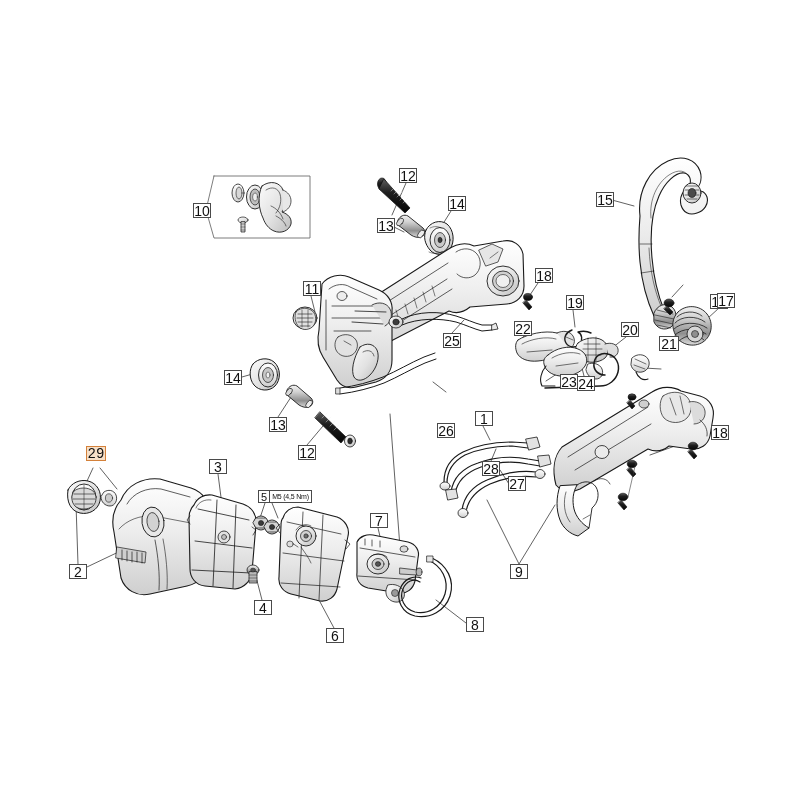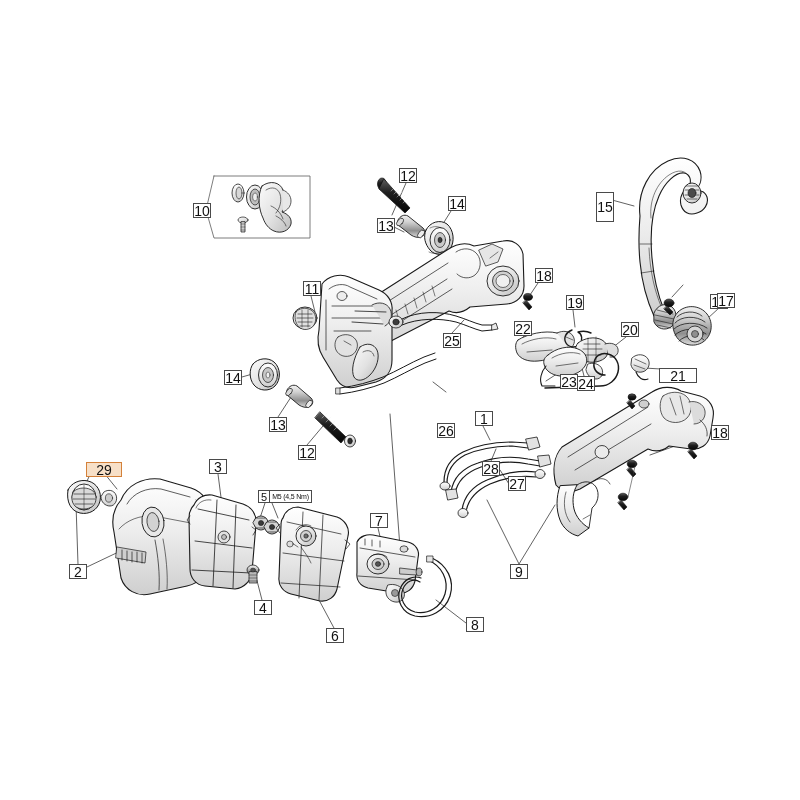--- a/index.html
+++ b/index.html
@@ -559,42 +559,42 @@
       </g>
 
     </g>
   </svg>
 
   <div id="callout-layer">
       <div class="callout" style="left: 193px; top: 203px; width: 18px; height: 15px;">10</div>
       <div class="callout" style="left: 399px; top: 168px; width: 18px; height: 15px;">12</div>
       <div class="callout" style="left: 377px; top: 218px; width: 18px; height: 15px;">13</div>
       <div class="callout" style="left: 448px; top: 196px; width: 18px; height: 15px;">14</div>
-      <div class="callout" style="left: 596px; top: 192px; width: 18px; height: 30px;">15</div>
+      <div class="callout" style="left: 596px; top: 192px; width: 18px; height: 15px;">15</div>
       <div class="callout" style="left: 710px; top: 270px; width: 18px; height: 15px; margin-top: 24px;">16</div>
       <div class="callout" style="left: 717px; top: 293px; width: 18px; height: 15px;">17</div>
       <div class="callout" style="left: 303px; top: 281px; width: 18px; height: 15px;">11</div>
       <div class="callout" style="left: 535px; top: 268px; width: 18px; height: 15px;">18</div>
       <div class="callout" style="left: 566px; top: 295px; width: 18px; height: 15px;">19</div>
       <div class="callout" style="left: 621px; top: 322px; width: 18px; height: 15px;">20</div>
-      <div class="callout" style="left: 659px; top: 368px; width: 38px; height: 15px; text-align: right;">21</div>
+      <div class="callout" style="left: 659px; top: 336px; width: 20px; height: 15px; text-align: right;">21</div>
       <div class="callout" style="left: 514px; top: 321px; width: 18px; height: 15px;">22</div>
       <div class="callout" style="left: 528px; top: 374px; width: 18px; height: 15px; margin-left: 32px;">23</div>
       <div class="callout" style="left: 577px; top: 376px; width: 18px; height: 15px;">24</div>
       <div class="callout" style="left: 443px; top: 333px; width: 18px; height: 15px;">25</div>
       <div class="callout" style="left: 437px; top: 392px; width: 18px; height: 15px; margin-top: 31px;">26</div>
       <div class="callout" style="left: 224px; top: 370px; width: 18px; height: 15px;">14</div>
       <div class="callout" style="left: 269px; top: 417px; width: 18px; height: 15px;">13</div>
       <div class="callout" style="left: 298px; top: 445px; width: 18px; height: 15px;">12</div>
       <div class="callout" style="left: 475px; top: 411px; width: 18px; height: 15px;">1</div>
       <div class="callout" style="left: 482px; top: 461px; width: 18px; height: 15px;">28</div>
       <div class="callout" style="left: 508px; top: 476px; width: 18px; height: 15px;">27</div>
       <div class="callout" style="left: 510px; top: 564px; width: 18px; height: 15px;">9</div>
       <div class="callout" style="left: 711px; top: 425px; width: 18px; height: 15px;">18</div>
-      <div class="callout hl" style="left: 86px; top: 462px; width: 36px; height: 15px;">29</div>
+      <div class="callout hl" style="left: 86px; top: 446px; width: 20px; height: 15px; font-family: Liberation Mono, monospace;">29</div>
       <div class="callout" style="left: 69px; top: 564px; width: 18px; height: 15px;">2</div>
       <div class="callout" style="left: 209px; top: 459px; width: 18px; height: 15px;">3</div>
       <div class="callout" style="left: 254px; top: 600px; width: 18px; height: 15px;">4</div>
       <div class="callout" style="left: 326px; top: 628px; width: 18px; height: 15px;">6</div>
       <div class="callout" style="left: 370px; top: 513px; width: 18px; height: 15px;">7</div>
       <div class="callout" style="left: 466px; top: 617px; width: 18px; height: 15px;">8</div>
     </div>
   <div id="torque-layer">
       <div class="torque" style="left: 258px; top: 490px; height: 13px;">
         <div class="tnum">5</div>

